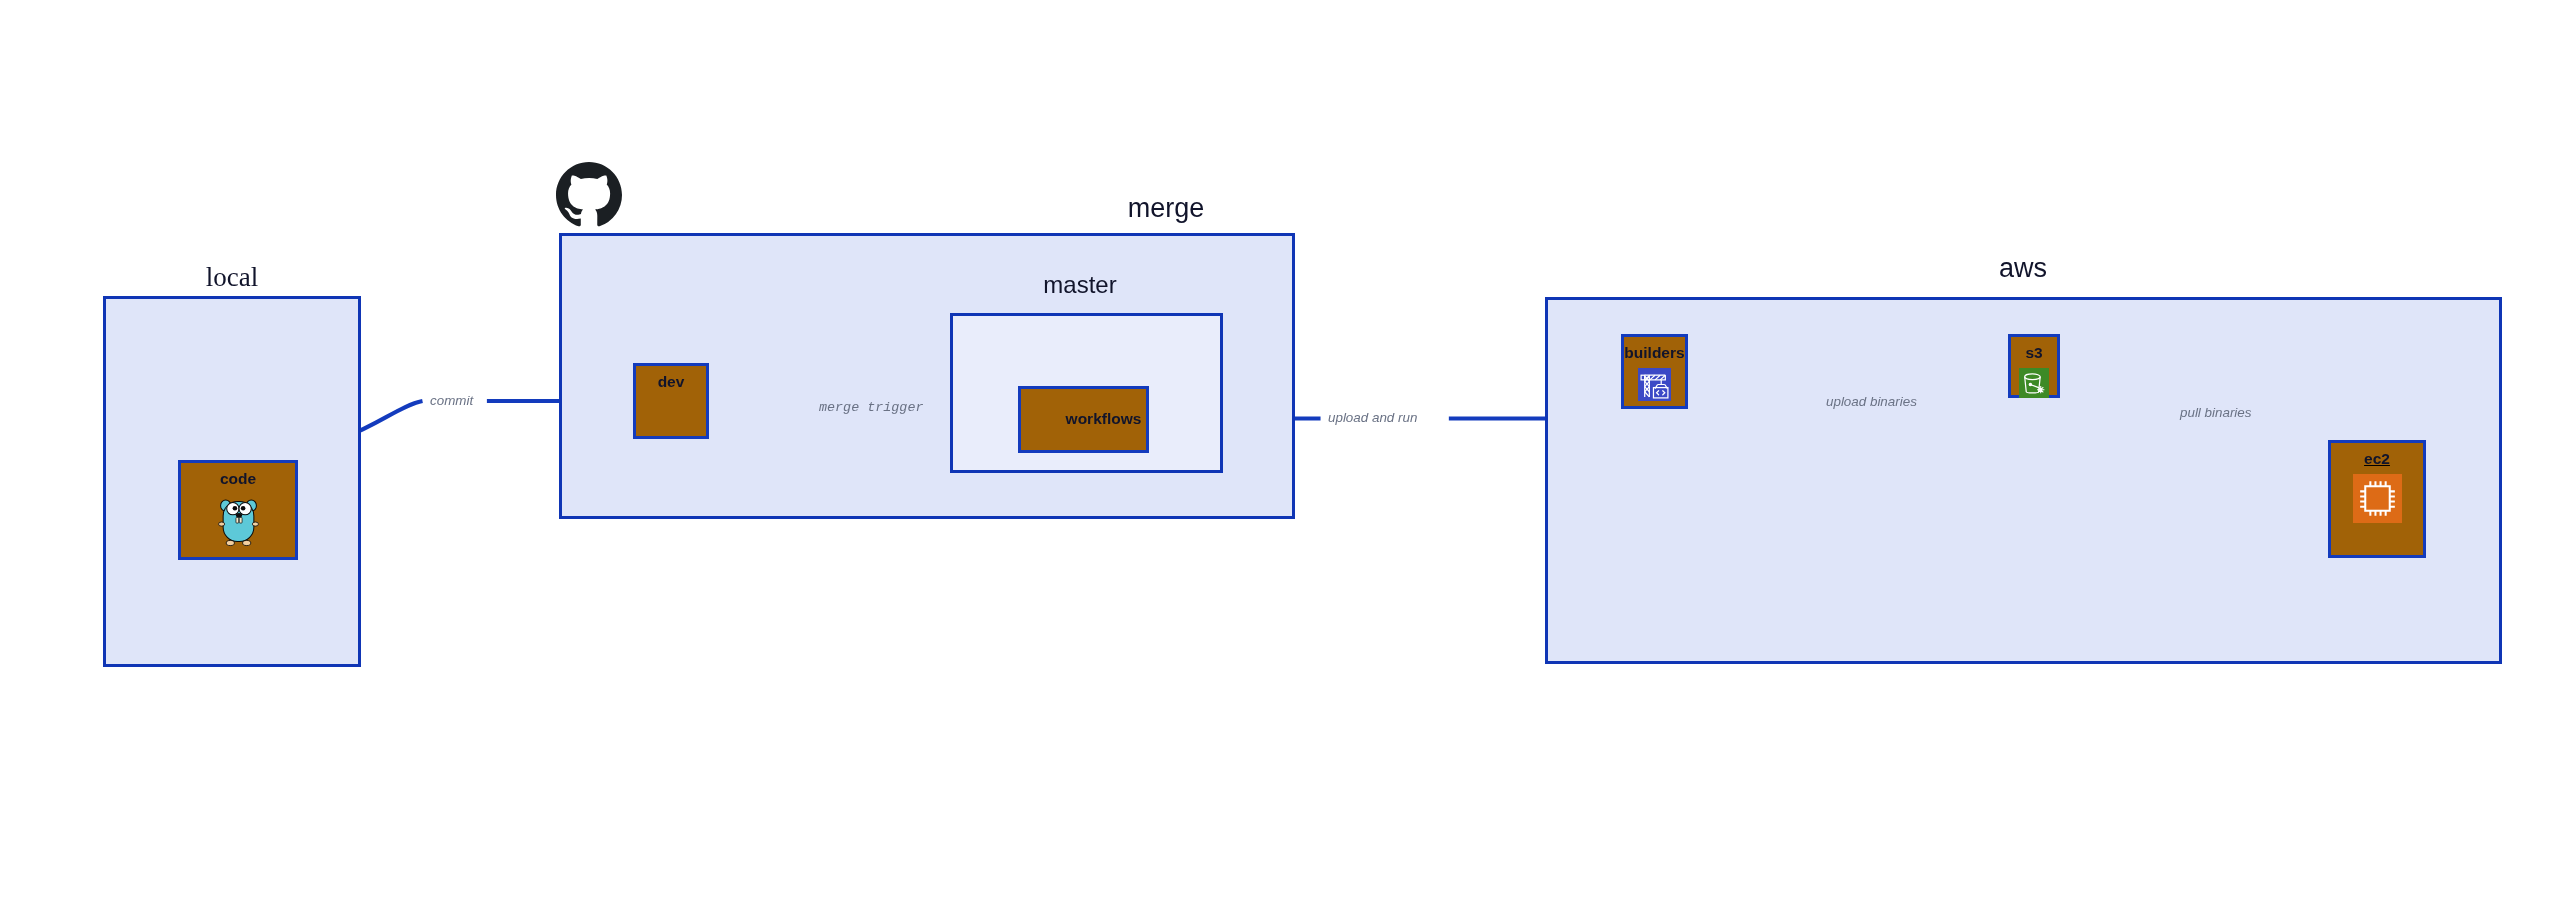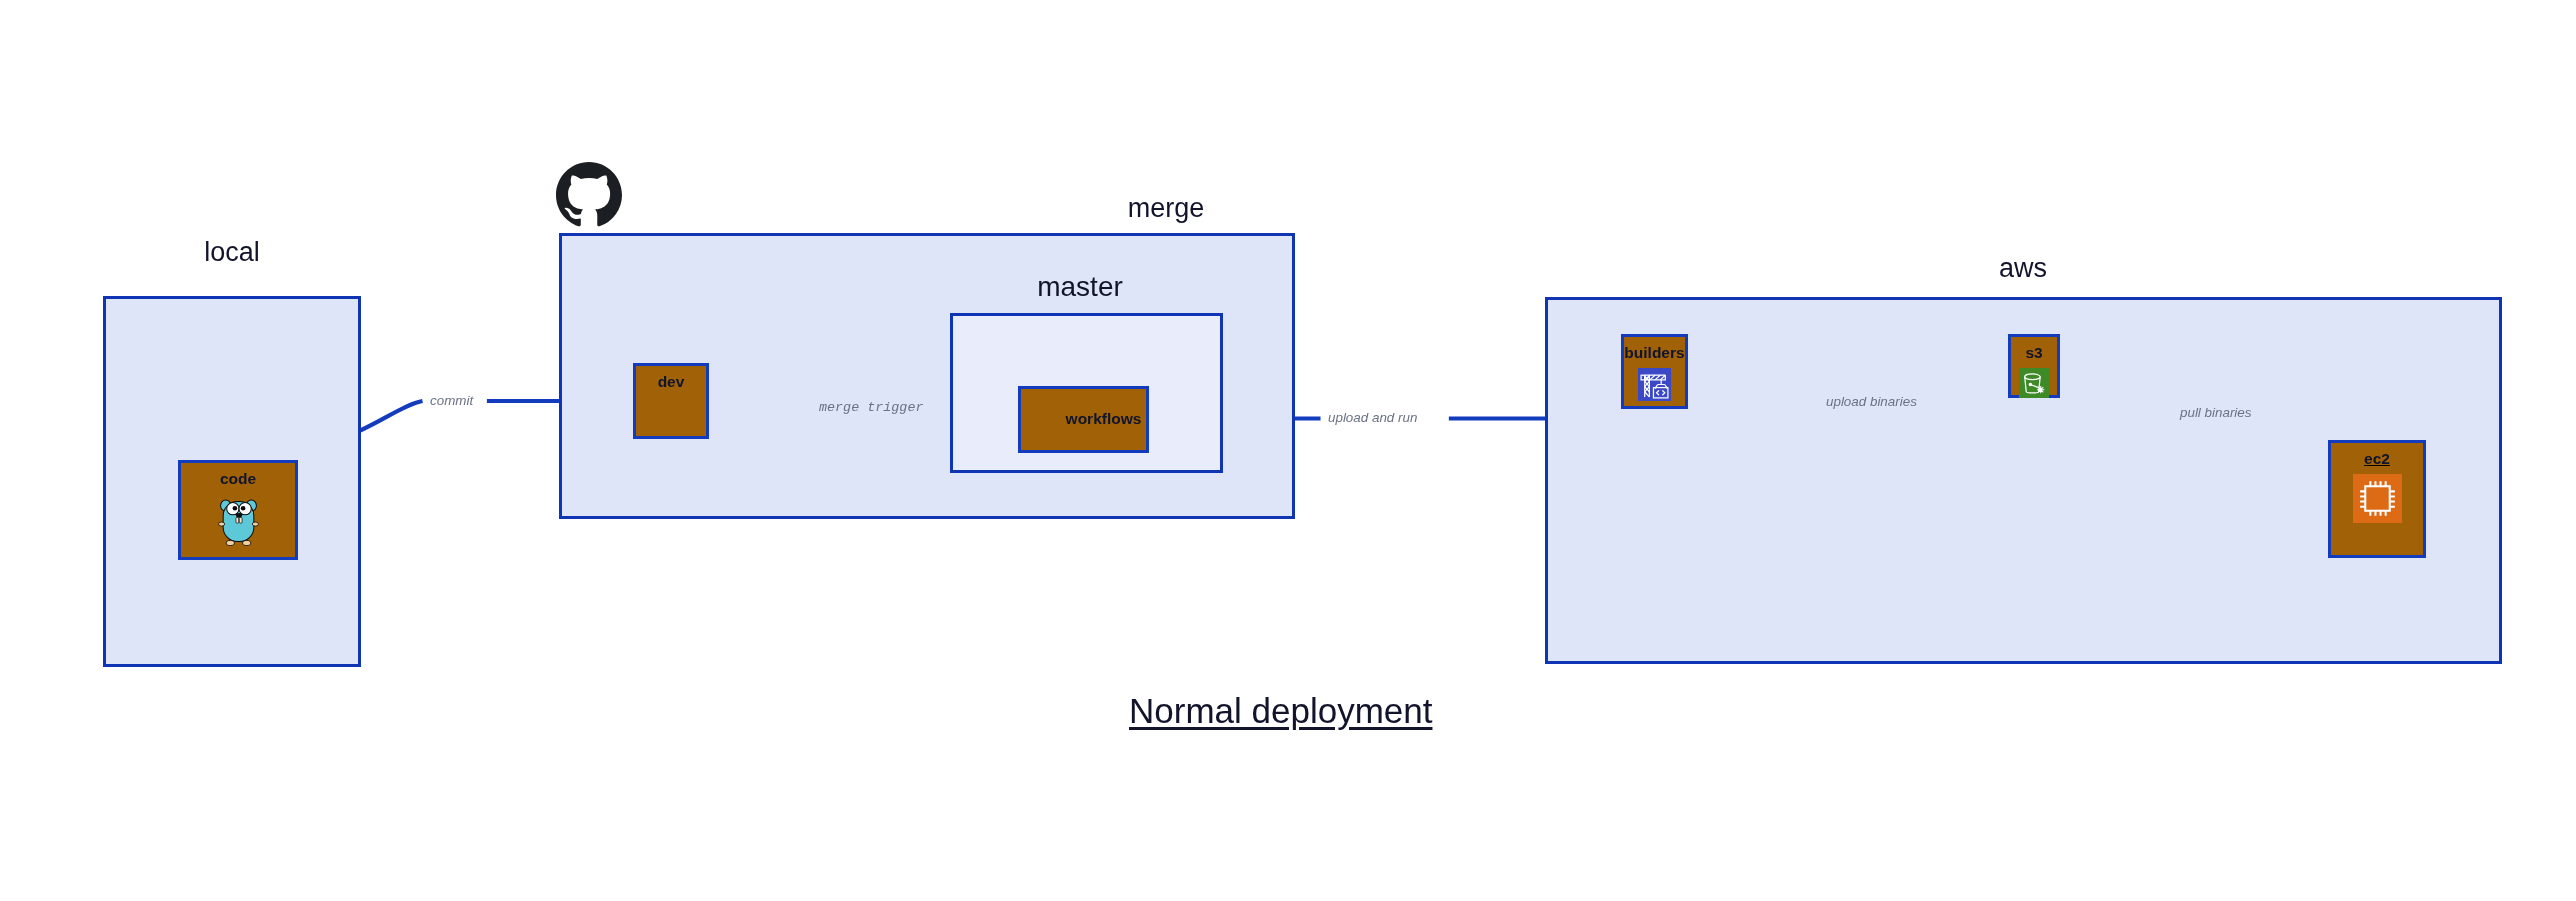--- a/index.html
+++ b/index.html
@@ -118,21 +118,21 @@
     <path d="M 2230,812 L 2563,812" stroke="#133bbd" stroke-width="8" fill="none"></path>
     <path d="M 2812,812 L 3130,812" stroke="#133bbd" stroke-width="8" fill="none" marker-end="url(#arrowhead)"></path>
 
     <path d="M 3370,780 L 3530,780" stroke="#133bbd" stroke-width="8" fill="none"></path>
     <path d="M 3760,780 L 3890,780" stroke="#133bbd" stroke-width="8" fill="none" marker-end="url(#arrowhead)"></path>
 
     <path d="M 4075,775 C 4140,778 4190,792 4225,800" stroke="#133bbd" stroke-width="8" fill="none"></path>
     <path d="M 4325,818 C 4390,845 4470,900 4515,930" stroke="#133bbd" stroke-width="8" fill="none" marker-end="url(#arrowhead)"></path>
   </svg>
 
-  <div class="group-title" style="left:103px; top:239px; width:258px;">local</div>
+  <div class="group-title" style="left:103px; top:264px; width:258px;font-family:Liberation Serif, serif;">local</div>
 
   <div class="group" style="left:103px; top:296px; width:258px; height:371px;">
   </div>
 
   <div class="node" style="left:178px; top:460px; width:120px; height:100px;">
     <div class="node-label">code</div>
     <span class="node-icon">
       <svg width="43" height="54" viewBox="0 0 84 104">
 
         <ellipse cx="17" cy="22" rx="10" ry="11" fill="#5dc9d8" stroke="#0b0b0b" stroke-width="2"></ellipse>
@@ -178,21 +178,21 @@
 
   <div class="group" style="left:559px; top:233px; width:736px; height:286px;">
   </div>
 
   <div class="node" style="left:633px; top:363px; width:76px; height:76px;">
     <div class="node-label">dev</div>
   </div>
 
   <div class="edge-label" style="left:819px; top:401px;font-family:Liberation Mono, monospace;">merge trigger</div>
 
-  <div class="group-title" style="left:951px; top:273px; width:258px; font-size:28px;text-align:center;">master</div>
+  <div class="group-title" style="left:951px; top:273px; width:258px; font-size:24px;text-align:center;">master</div>
 
   <div class="group inner" style="left:950px; top:313px; width:273px; height:160px;">
   </div>
 
   <div class="node" style="left:1018px; top:386px; width:131px; height:67px;">
     <div class="node-label" style="margin-top:21.6px;margin-left:40px;">workflows</div>
   </div>
 
   <div class="edge-label" style="left:1328px; top:411px;">upload and run</div>
 
@@ -262,16 +262,15 @@
           <path d="M34 72 L34 82 M44 72 L44 82 M54 72 L54 82 M64 72 L64 82"></path>
 
           <path d="M24 34 L14 34 M24 44 L14 44 M24 54 L14 54 M24 64 L14 64"></path>
 
           <path d="M72 34 L82 34 M72 44 L82 44 M72 54 L82 54 M72 64 L82 64"></path>
         </g>
       </svg>
     </span>
   </div>
 
-  <div class="page-title" style="left:1129px; top:693px;">Normal deployment</div>
 
 </div>
 
 
 </body></html>

